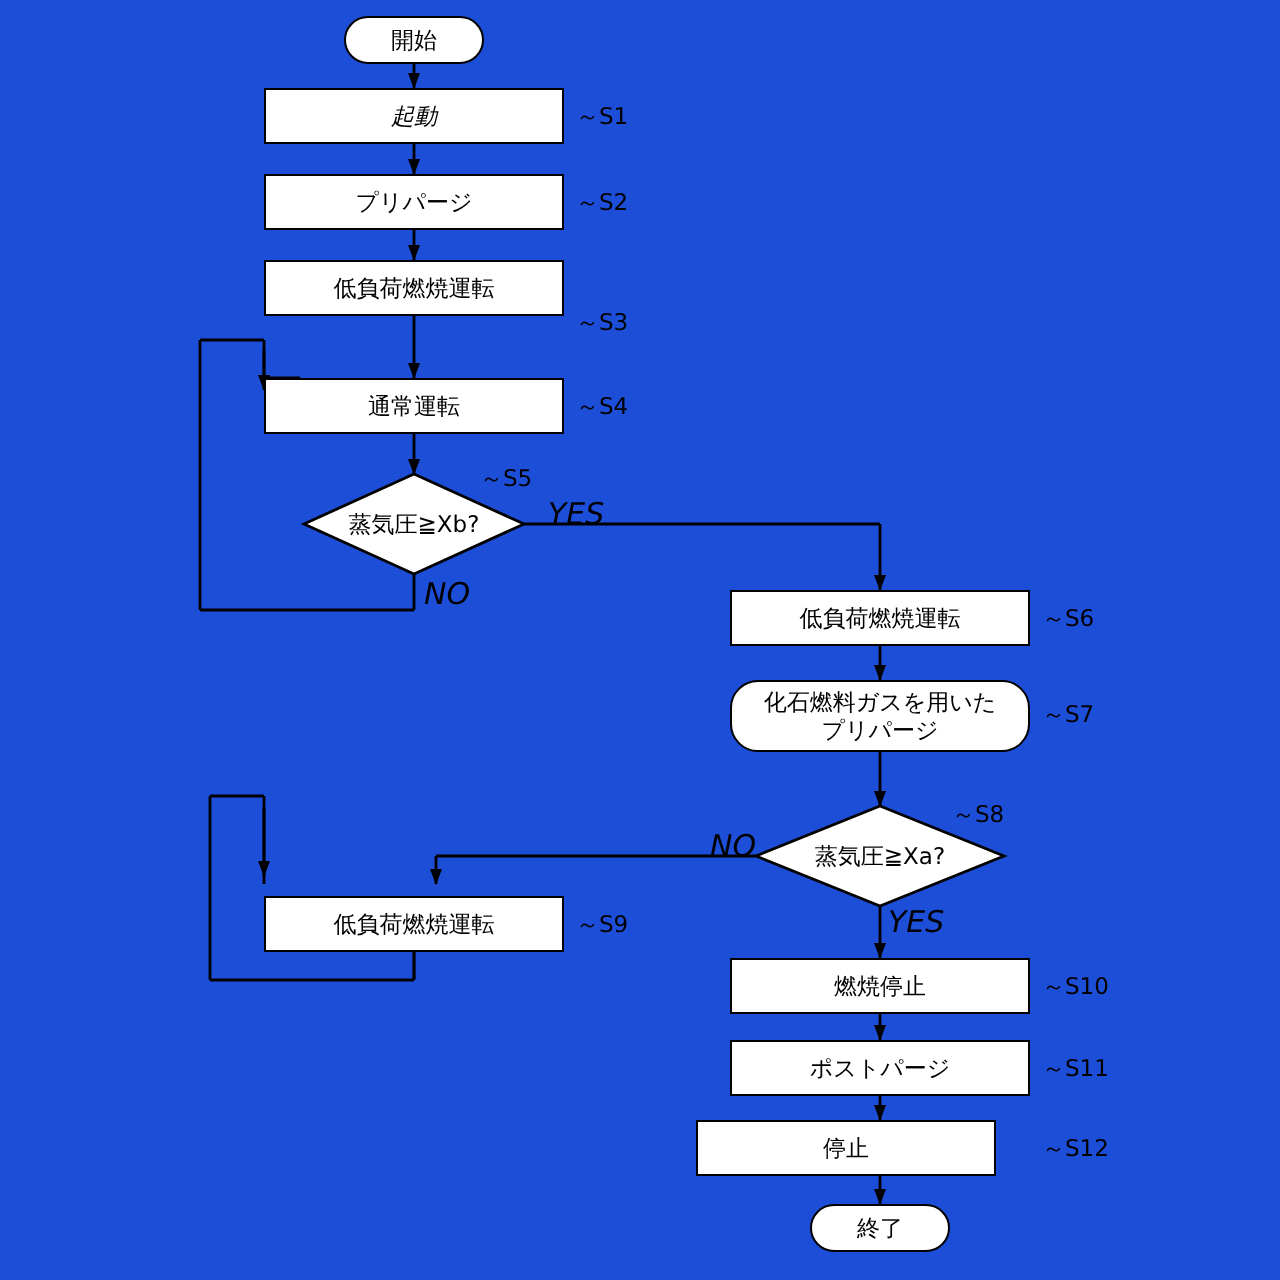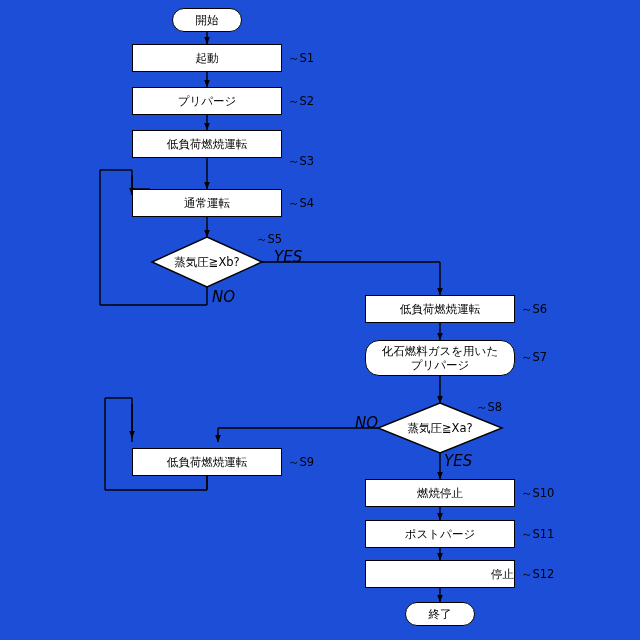--- a/index.html
+++ b/index.html
@@ -138,21 +138,21 @@
       <line x1="440" y1="548" x2="440" y2="560" marker-end="url(#arrow)"></line>
 
       <line x1="440" y1="588" x2="440" y2="602" marker-end="url(#arrow)"></line>
     </g>
   </svg>
 
   <div class="node terminal" style="left:172px; top:8px; width:70px; height:24px;">
     <span>開始</span>
   </div>
 
-  <div class="node" style="left:132px; top:44px; width:150px; height:28px;">
+  <div class="node" style="left:132px; top:44px; width:150px; height:28px;font-style:italic;">
     <span>起動</span>
   </div>
   <div class="steptag" style="left:288px; top:51px;">～S1</div>
 
   <div class="node" style="left:132px; top:87px; width:150px; height:28px;">
     <span>プリパージ</span>
   </div>
   <div class="steptag" style="left:288px; top:94px;">～S2</div>
 
   <div class="node" style="left:132px; top:130px; width:150px; height:28px;">
@@ -166,21 +166,21 @@
   <div class="steptag" style="left:288px; top:196px;">～S4</div>
 
   <div class="decision" style="left:152px; top:237px; width:110px; height:50px;">
     <svg width="110" height="50" xmlns="http://www.w3.org/2000/svg">
       <polygon points="55,0 110,25 55,50 0,25" fill="#fff" stroke="#000" stroke-width="1.4"></polygon>
     </svg>
     <div class="dlabel">
         <span>蒸気圧≧Xb?</span>
       </div>
   </div>
-  <div class="steptag" style="left:256px; top:232px;text-align:right;">～S5</div>
+  <div class="steptag" style="left:240px; top:232px;text-align:right;">～S5</div>
   <div class="edgelabel" style="left:274px; top:248px;">YES</div>
   <div class="edgelabel" style="left:212px; top:288px;">NO</div>
 
   <div class="node" style="left:365px; top:295px; width:150px; height:28px;">
     <span>低負荷燃焼運転</span>
   </div>
   <div class="steptag" style="left:521px; top:302px;">～S6</div>
 
   <div class="node twoline" style="left:365px; top:340px; width:150px; height:36px;border-radius:14px;">
     <span id="s7line">
@@ -210,21 +210,21 @@
   <div class="node" style="left:365px; top:479px; width:150px; height:28px;">
     <span>燃焼停止</span>
   </div>
   <div class="steptag" style="left:521px; top:486px;">～S10</div>
 
   <div class="node" style="left:365px; top:520px; width:150px; height:28px;">
     <span>ポストパージ</span>
   </div>
   <div class="steptag" style="left:521px; top:527px;">～S11</div>
 
-  <div class="node" style="left:365px; top:560px; width:150px; height:28px;justify-content:flex-end;">
+  <div class="node" style="left:348px; top:560px; width:150px; height:28px;">
     <span>停止</span>
   </div>
   <div class="steptag" style="left:521px; top:567px;">～S12</div>
 
   <div class="node terminal" style="left:405px; top:602px; width:70px; height:24px;">
     <span>終了</span>
   </div>
 
 </div>
 

